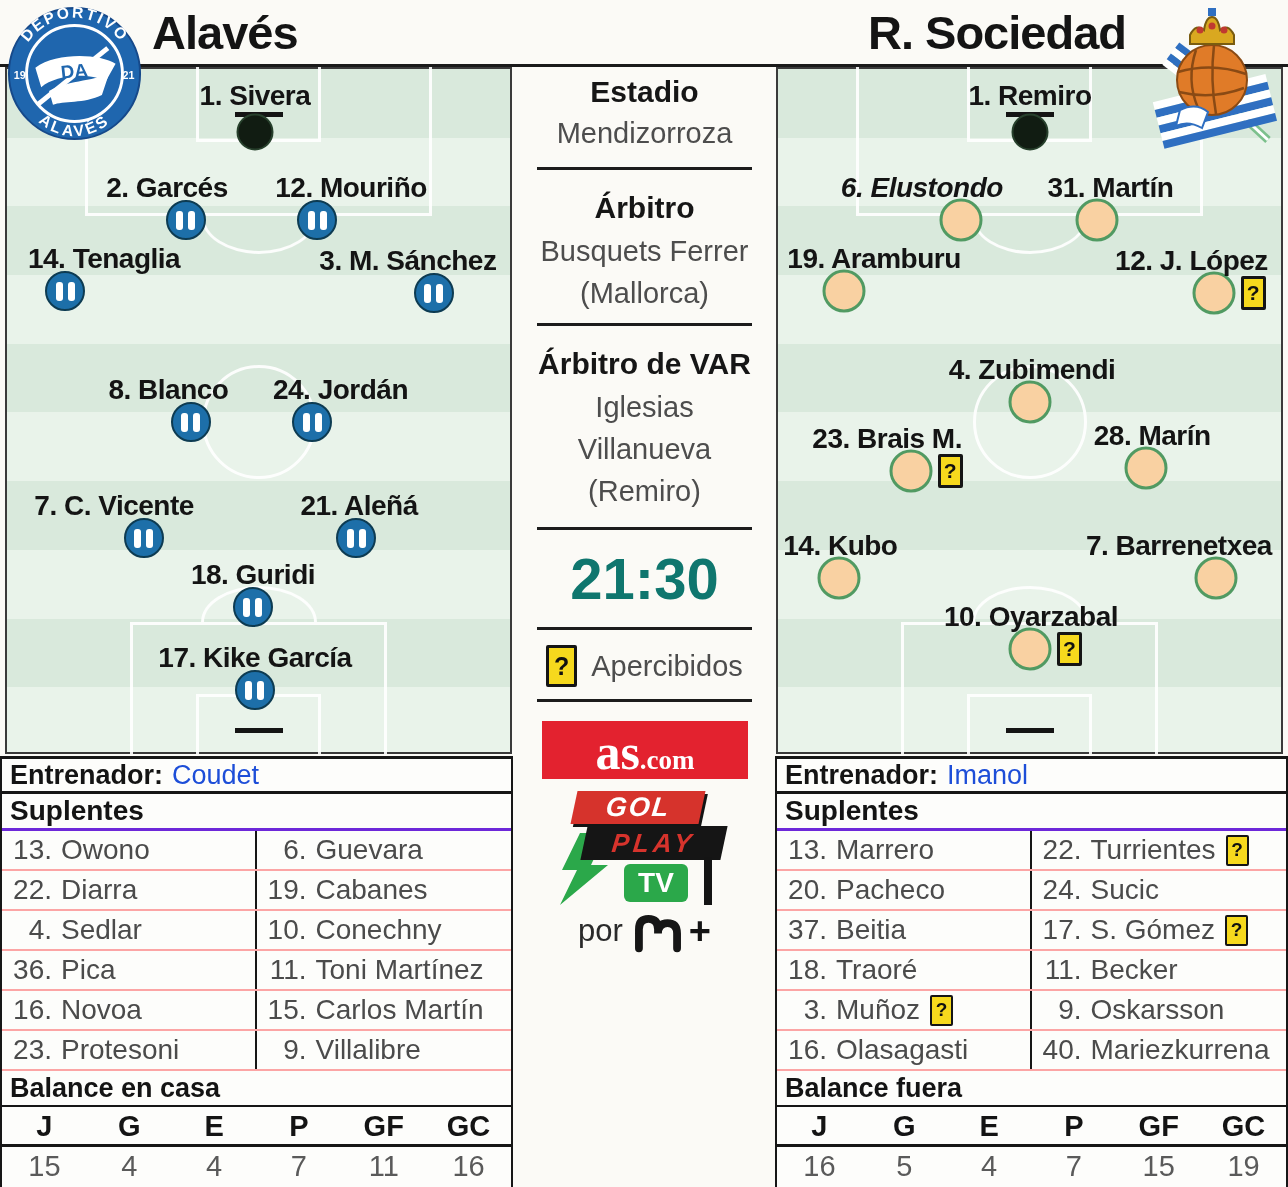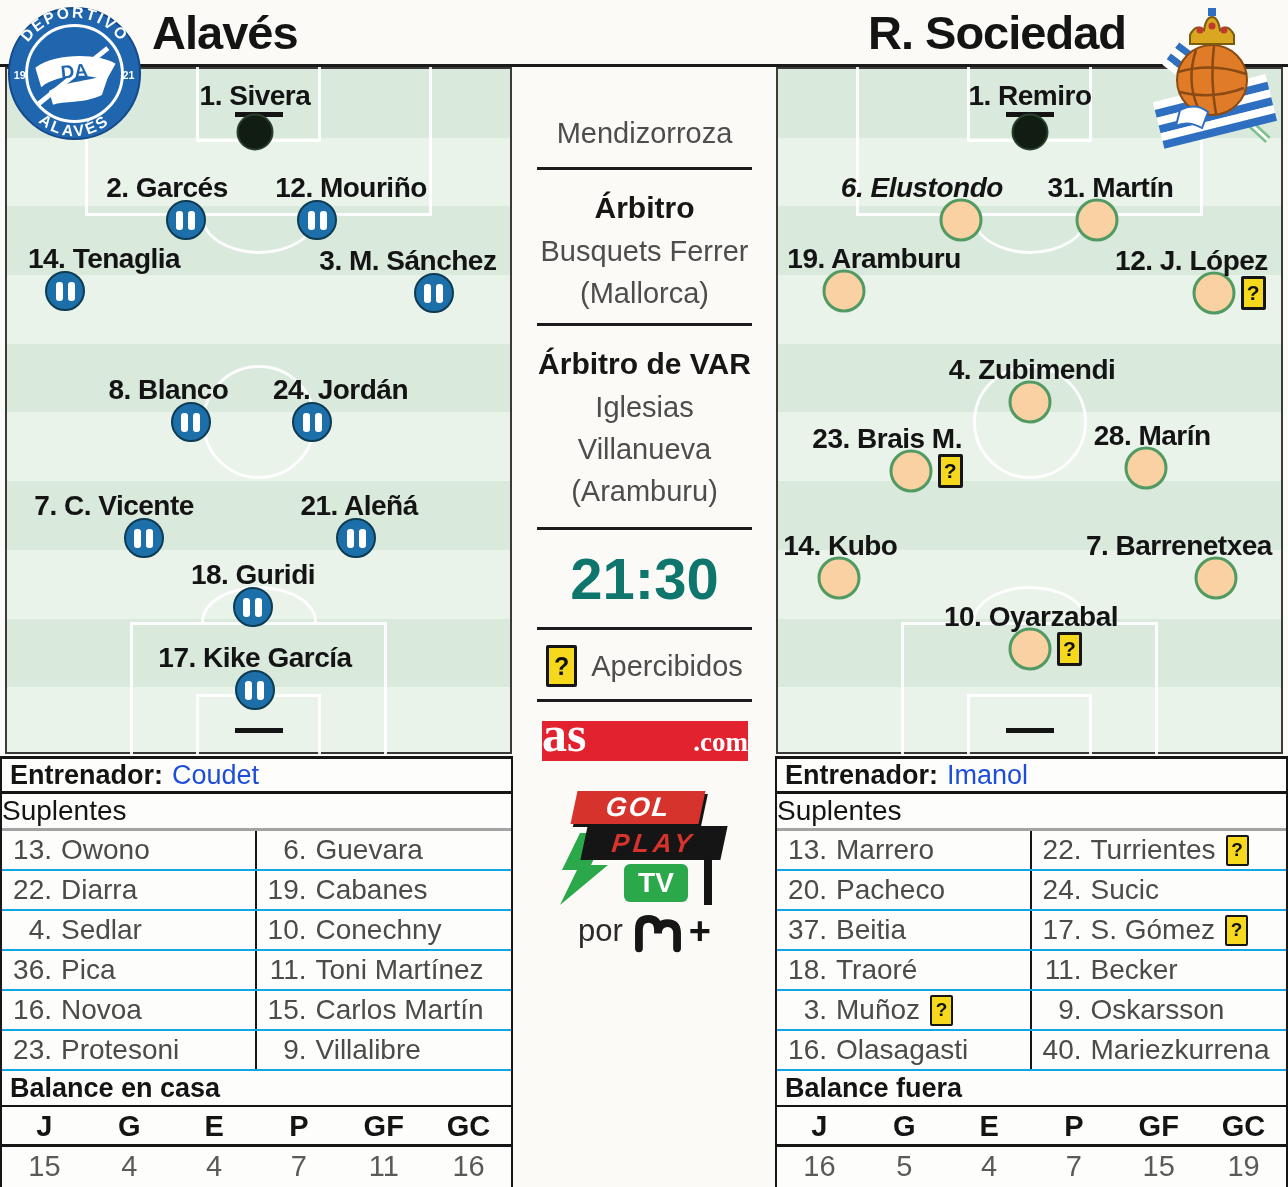--- a/index.html
+++ b/index.html
@@ -48,22 +48,22 @@
   .mini-card{display:inline-flex;width:23px;height:31px;font-size:19px;border-width:2.5px;margin-left:10px;}
   .legend-card{width:31px;height:42px;font-size:25px;}
   
   .centercol{position:absolute;left:515px;top:67px;width:259px;height:1120px;}
   .c-item{position:absolute;left:0;width:100%;text-align:center;white-space:nowrap;}
   .c-label{font-size:30px;font-weight:bold;color:#161616;}
   .c-value{font-size:29px;color:#4d4d4d;}
   .c-sep{position:absolute;left:22px;right:22px;height:3px;background:#1c1c1c;}
   .c-time{font-size:58px;font-weight:bold;color:#0f766e;}
   .legend-row{display:flex;align-items:center;justify-content:center;gap:14px;}
-  .as-box{position:absolute;left:27px;top:654px;width:206px;height:40px;background:#e3222f;
-          display:flex;align-items:flex-end;justify-content:space-between;padding-bottom:5px;box-sizing:border-box;}
+  .as-box{position:absolute;left:27px;top:654px;width:206px;height:58px;background:#e3222f;
+          display:flex;align-items:flex-end;justify-content:center;padding-bottom:5px;box-sizing:border-box;}
   .as-main{font-family:"Liberation Serif",serif;font-weight:bold;font-size:50px;line-height:44px;color:#fff;}
   .as-dom{font-family:"Liberation Serif",serif;font-weight:bold;font-size:27px;line-height:27px;color:#fff;}
   .gol-logo{position:absolute;left:29px;top:724px;width:200px;height:114px;}
   .gol-red{position:absolute;left:30px;top:0;width:128px;height:33px;background:#d6332c;transform:skewX(-12deg);
            box-shadow:3px 3px 0 #141414;display:flex;align-items:center;justify-content:center;}
   .gol-red span{color:#fff;font-weight:bold;font-style:italic;font-size:27px;letter-spacing:2px;transform:skewX(6deg);}
   .gol-black{position:absolute;left:40px;top:35px;width:140px;height:34px;background:#151515;transform:skewX(-12deg);
            display:flex;align-items:center;justify-content:center;}
   .gol-black span{color:#d6332c;font-weight:bold;font-style:italic;font-size:26px;letter-spacing:4px;transform:skewX(6deg);}
   .tv-green{position:absolute;left:80px;top:73px;width:64px;height:38px;background:#2ba84a;border-radius:6px;
@@ -75,23 +75,23 @@
   .plus-txt{font-size:38px;font-weight:bold;color:#141414;margin-left:-4px;}
   
   .team-block{position:absolute;top:756px;width:513px;background:#fdfdfb;box-sizing:border-box;
               border-left:2px solid #161616;border-right:2px solid #161616;}
   #block-home{left:0;}
   #block-away{left:775px;}
   .ent-row{height:38px;border-top:3px solid #161616;border-bottom:3px solid #161616;display:flex;
            align-items:center;padding-left:8px;box-sizing:border-box;}
   .ent-label{font-size:27px;font-weight:bold;color:#141414;text-align:right;}
   .ent-name{font-size:27px;color:#1d4ed8;margin-left:9px;}
-  .subs-title{height:37px;border-bottom:3px solid #a3a3a3;display:flex;align-items:center;
-           font-size:28px;font-weight:normal;box-sizing:border-box;color:#141414;}
-  .sub-row{height:40px;border-bottom:2px solid #0ea5e9;display:flex;box-sizing:border-box;}
+  .subs-title{height:37px;border-bottom:3px solid #6d28d9;display:flex;align-items:center;padding-left:8px;
+           font-size:28px;font-weight:bold;box-sizing:border-box;color:#141414;}
+  .sub-row{height:40px;border-bottom:2px solid #fca5a5;display:flex;box-sizing:border-box;}
   .sub-cell{width:50%;display:flex;align-items:center;font-size:28px;color:#4b4b4b;box-sizing:border-box;}
   .sub-cell:first-child{border-right:2.5px solid #161616;}
   .sub-num{display:inline-block;width:50px;text-align:right;margin-right:9px;flex:none;}
   .balance-title{height:36px;border-bottom:2.5px solid #161616;display:flex;align-items:center;padding-left:8px;
            font-size:27px;font-weight:bold;box-sizing:border-box;color:#141414;}
   .bal-row{display:flex;box-sizing:border-box;}
   .bal-head{height:40px;border-bottom:3px solid #161616;}
   .bal-val{height:40px;}
   .bal-cell{flex:1;text-align:center;line-height:38px;font-size:29px;}
   .bal-head .bal-cell{font-weight:bold;color:#141414;}
@@ -253,30 +253,31 @@
       <div class="plabel" style="left: 12.4%; top: 461px;">14. Kubo</div>
       <div class="dot away-dot" style="left: 12.2%; top: 509px;"></div>
       <div class="plabel" style="left: 79.7%; top: 461px;">7. Barrenetxea</div>
       <div class="dot away-dot" style="left: 87%; top: 509px;"></div>
       <div class="plabel" style="left: 50.3%; top: 532px;">10. Oyarzabal</div>
       <div class="dot away-dot" style="left: 50.1%; top: 580px;"></div>
       <div class="pitch-card" style="left: calc(50.1% + 27px); top: 563px;">?</div>
     </div>
 
   <div class="centercol">
+    <div class="c-item c-label" style="top:8px">Estadio</div>
     <div class="c-item c-value" style="top:50px">Mendizorroza</div>
     <div class="c-sep" style="top:100px"></div>
     <div class="c-item c-label" style="top:124px">Árbitro</div>
     <div class="c-item c-value" style="top:168px">Busquets Ferrer</div>
     <div class="c-item c-value" style="top:210px">(Mallorca)</div>
     <div class="c-sep" style="top:256px"></div>
     <div class="c-item c-label" style="top:280px">Árbitro de VAR</div>
     <div class="c-item c-value" style="top:324px">Iglesias</div>
     <div class="c-item c-value" style="top:366px">Villanueva</div>
-    <div class="c-item c-value" style="top:408px">(Aramburu)</div>
+    <div class="c-item c-value" style="top:408px">(Remiro)</div>
     <div class="c-sep" style="top:460px"></div>
     <div class="c-item c-time" style="top:478px">21:30</div>
     <div class="c-sep" style="top:560px"></div>
     <div class="c-item legend-row" style="top:578px">
       <span class="legend-card">?</span>
       <span class="c-value">Apercibidos</span>
     </div>
     <div class="c-sep" style="top:632px"></div>
     <div class="as-box">
       <span class="as-main">as</span>

